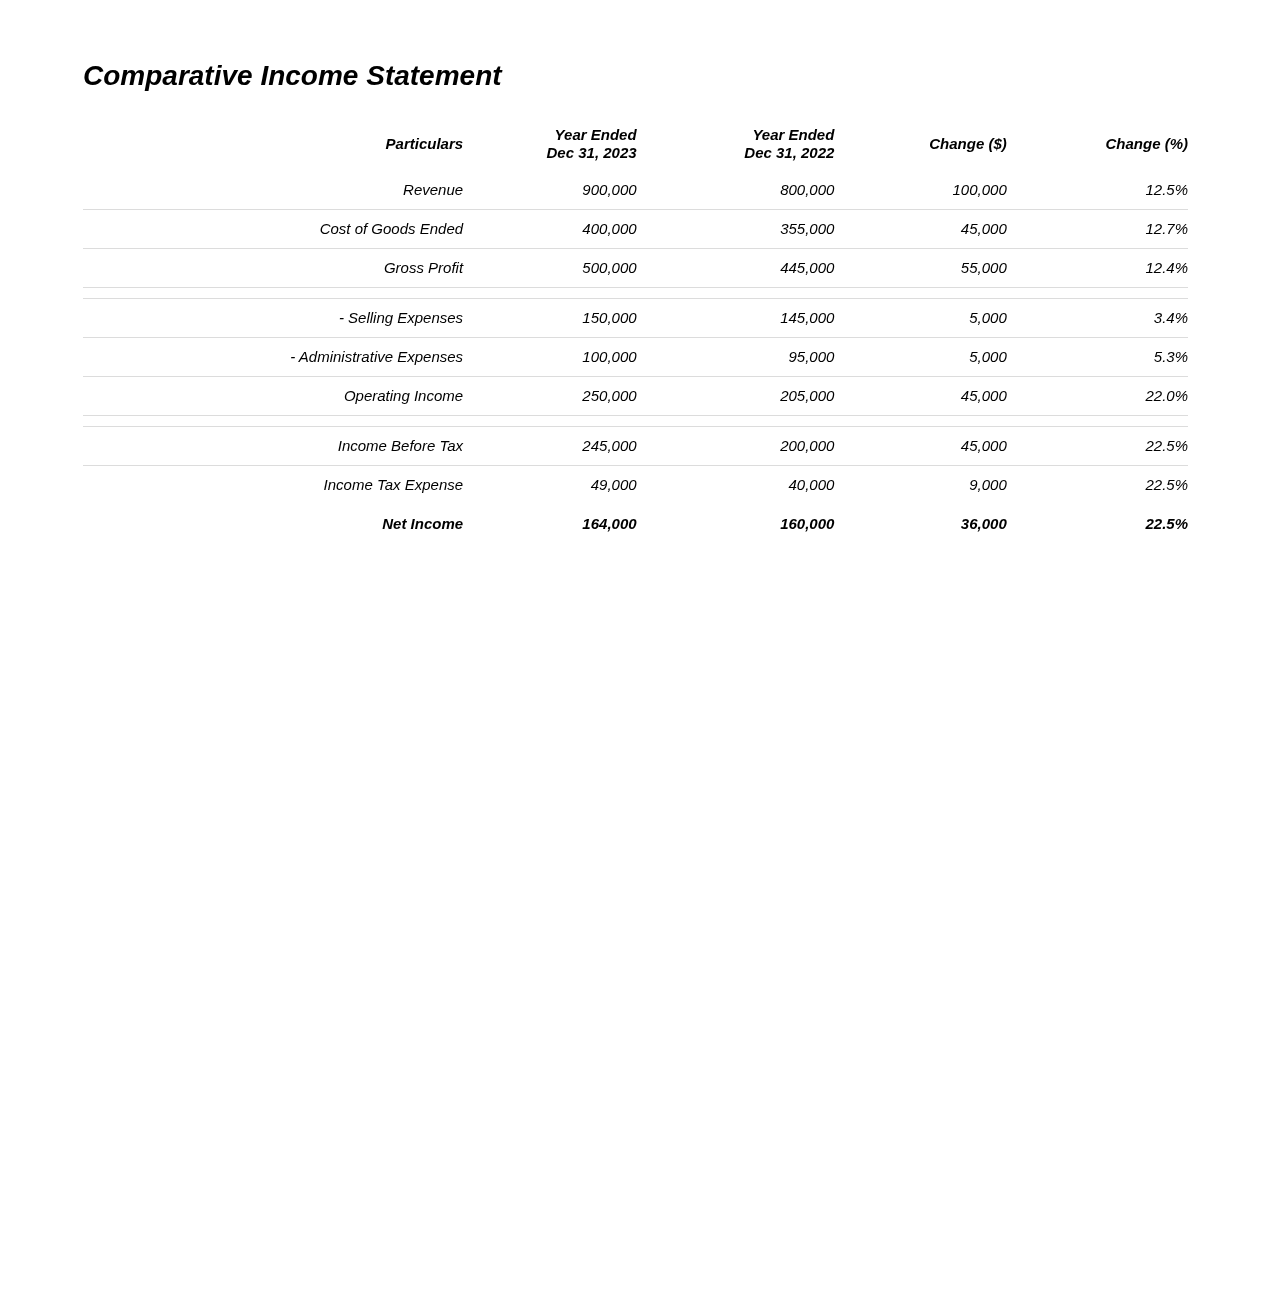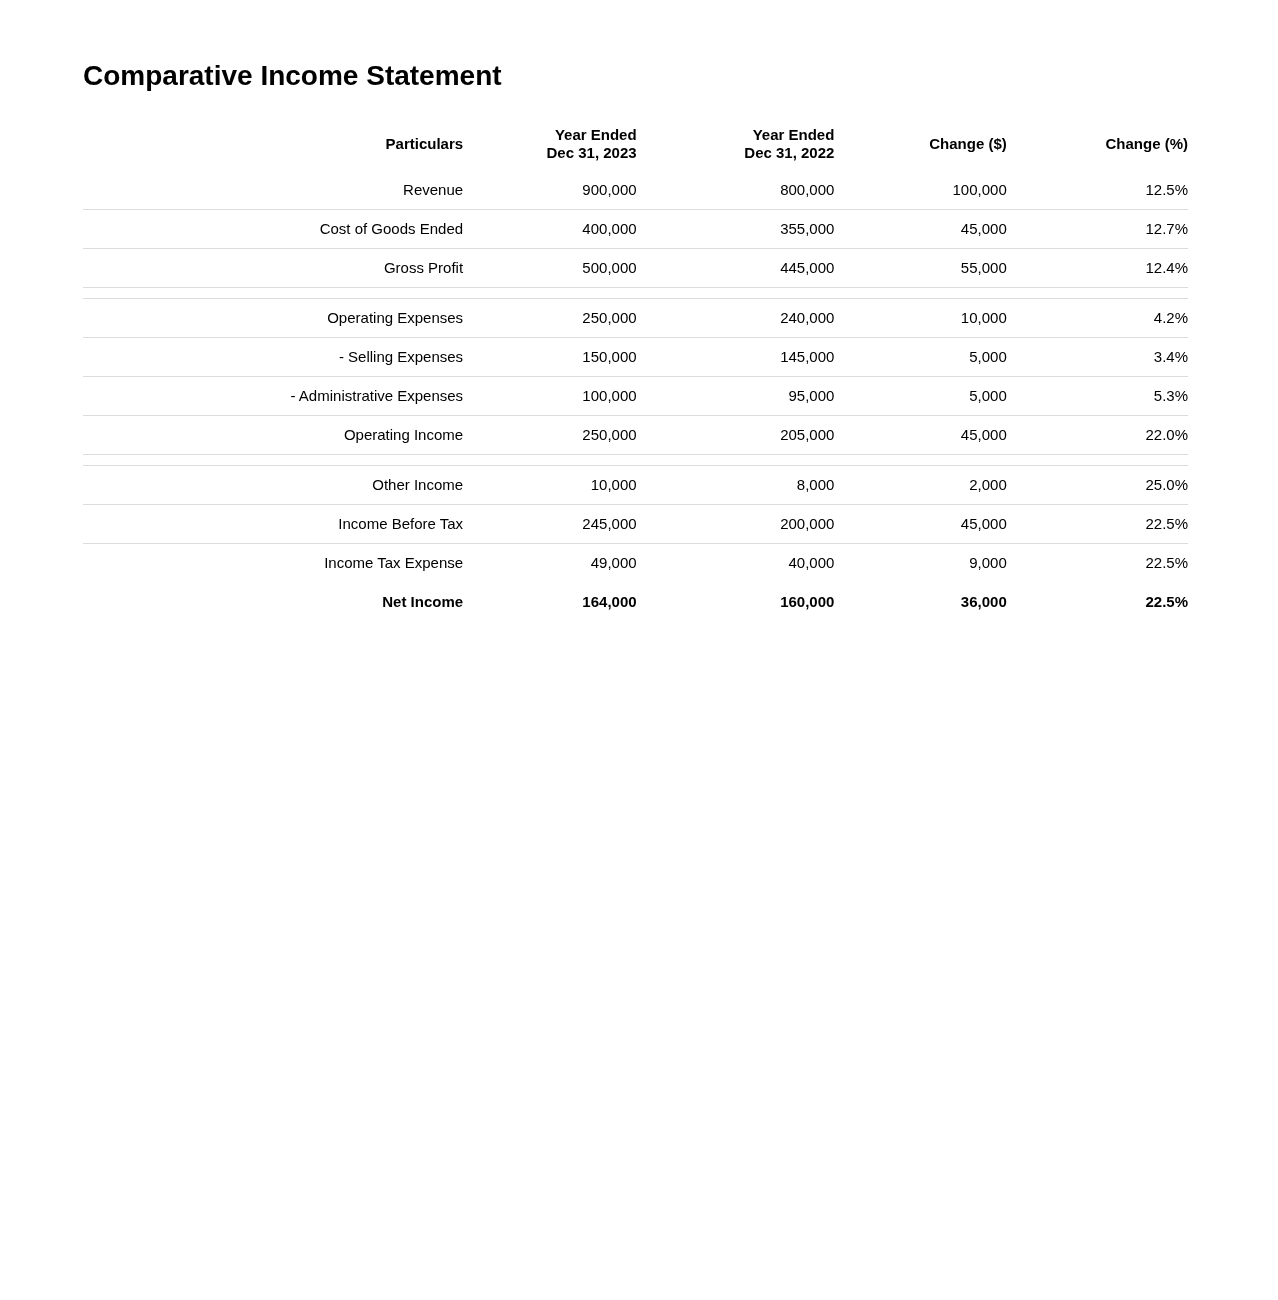--- a/index.html
+++ b/index.html
@@ -5,21 +5,21 @@
   * { box-sizing: border-box; }
   html, body { margin: 0; padding: 0; }
   body {
     width: 1278px;
     height: 1300px;
     background: var(--bg, #ffffff);
     color: var(--text, #000000);
     font-family: "Liberation Sans", "DejaVu Sans", sans-serif;
     overflow: hidden;
   }
-  .page { padding: 59px 90px 0 83px; }
+  .page { padding: 59px 90px 0 83px; font-style: italic; }
   .title {
     font-size: 28px;
     font-weight: 700;
     line-height: 33px;
     margin: 0 0 34px 0;
     color: var(--text, #000000);
   }
   table.statement {
     width: 1105px;
     border-collapse: collapse;
@@ -103,27 +103,20 @@
           <td>Gross Profit</td>
           <td>500,000</td>
           <td>445,000</td>
           <td>55,000</td>
           <td>12.4%</td>
         </tr>
         <tr class="spacer-row">
           <td colspan="5"></td>
         </tr>
         <tr class="data-row">
-          <td>Operating Expenses</td>
-          <td>250,000</td>
-          <td>240,000</td>
-          <td>10,000</td>
-          <td>4.2%</td>
-        </tr>
-        <tr class="data-row">
           <td>- Selling Expenses</td>
           <td>150,000</td>
           <td>145,000</td>
           <td>5,000</td>
           <td>3.4%</td>
         </tr>
         <tr class="data-row">
           <td>- Administrative Expenses</td>
           <td>100,000</td>
           <td>95,000</td>
@@ -132,27 +125,20 @@
         </tr>
         <tr class="data-row">
           <td>Operating Income</td>
           <td>250,000</td>
           <td>205,000</td>
           <td>45,000</td>
           <td>22.0%</td>
         </tr>
         <tr class="spacer-row">
           <td colspan="5"></td>
-        </tr>
-        <tr class="data-row">
-          <td>Other Income</td>
-          <td>10,000</td>
-          <td>8,000</td>
-          <td>2,000</td>
-          <td>25.0%</td>
         </tr>
         <tr class="data-row">
           <td>Income Before Tax</td>
           <td>245,000</td>
           <td>200,000</td>
           <td>45,000</td>
           <td>22.5%</td>
         </tr>
         <tr class="data-row no-border">
           <td>Income Tax Expense</td>

